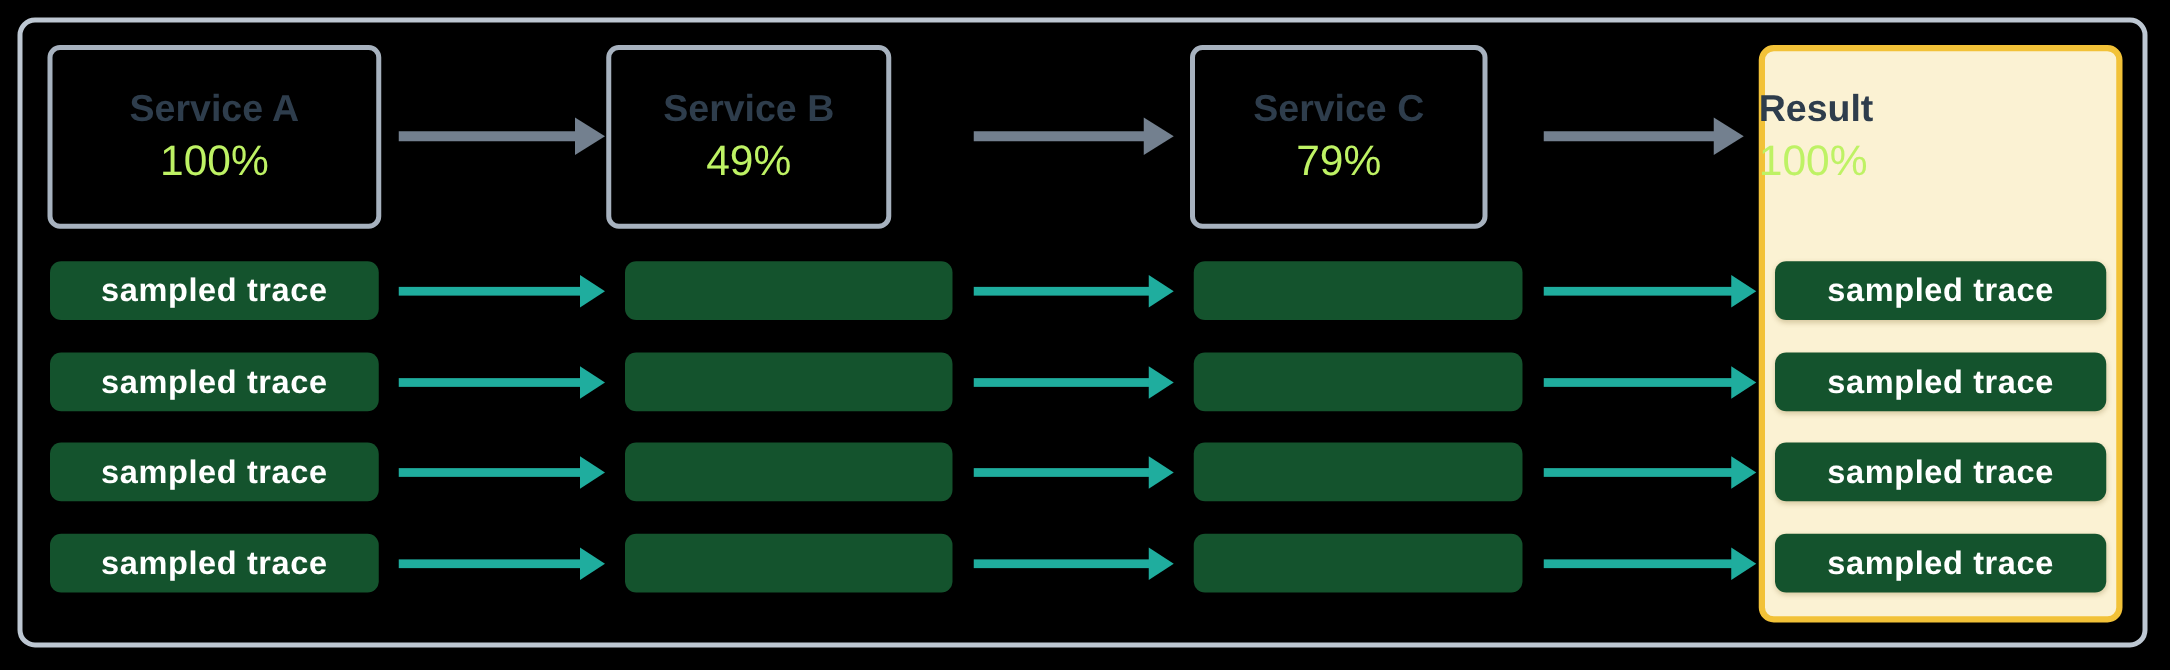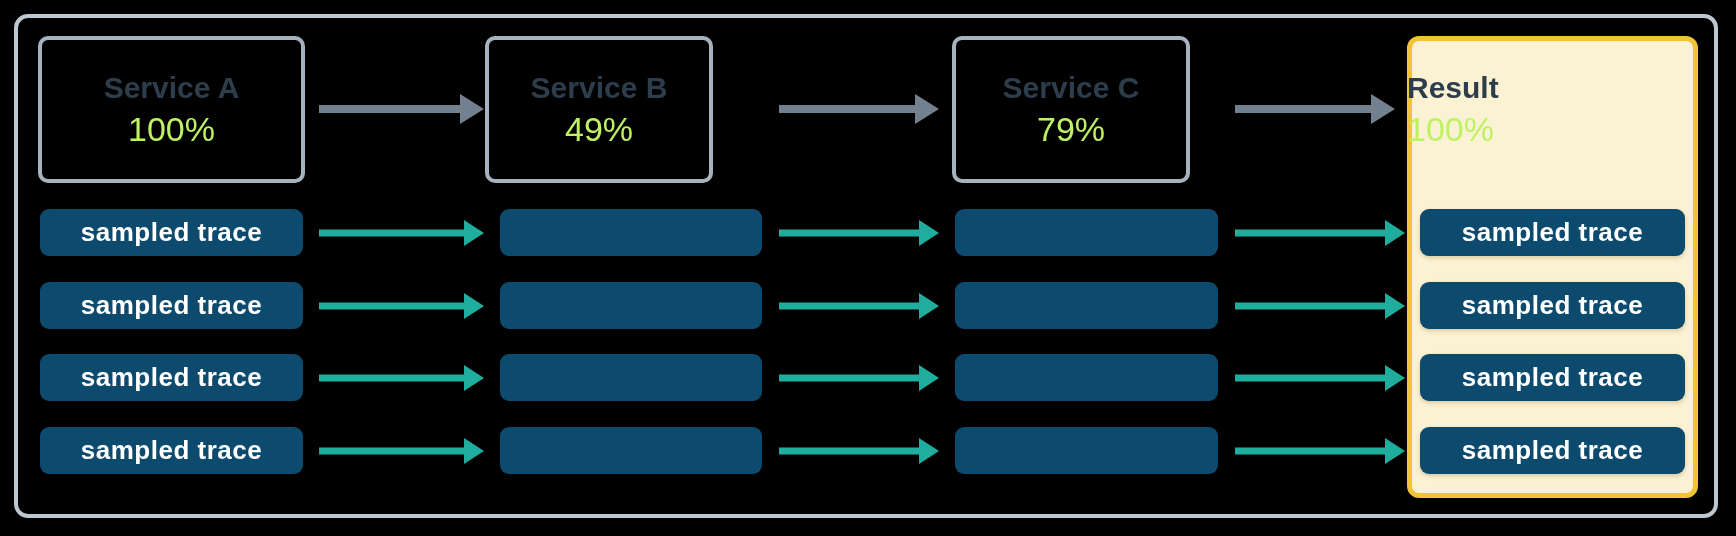--- a/index.html
+++ b/index.html
@@ -30,21 +30,21 @@
   .result-panel{
     position:absolute;left:1407px;top:36px;width:291px;height:462px;box-sizing:border-box;
     background:#FBF2D3;border:5px solid #F2C238;border-radius:12px;
   }
   .result-title{
     position:absolute;left:1407px;top:36px;width:291px;height:147px;
     display:flex;flex-direction:column;align-items:flex-start;justify-content:center;gap:9px;
   }
   
   .pill{
-    position:absolute;height:47px;border-radius:9px;background:#0c4a6e;
+    position:absolute;height:47px;border-radius:9px;background:#14532d;
     color:#FFFFFF;font-weight:700;font-size:26px;line-height:47px;text-align:center;
     letter-spacing:0.5px;
   }
   .pill.pc0{left:40px;width:263px;}
   .pill.pc1{left:500px;width:262px;}
   .pill.pc2{left:955px;width:263px;}
   .pill.pc3{left:1420px;width:265px;box-shadow:0 2px 4px rgba(110,85,20,0.25);}
   .r0{top:209px;} .r1{top:282px;} .r2{top:354px;} .r3{top:427px;}
   
   .arrow{position:absolute;}

